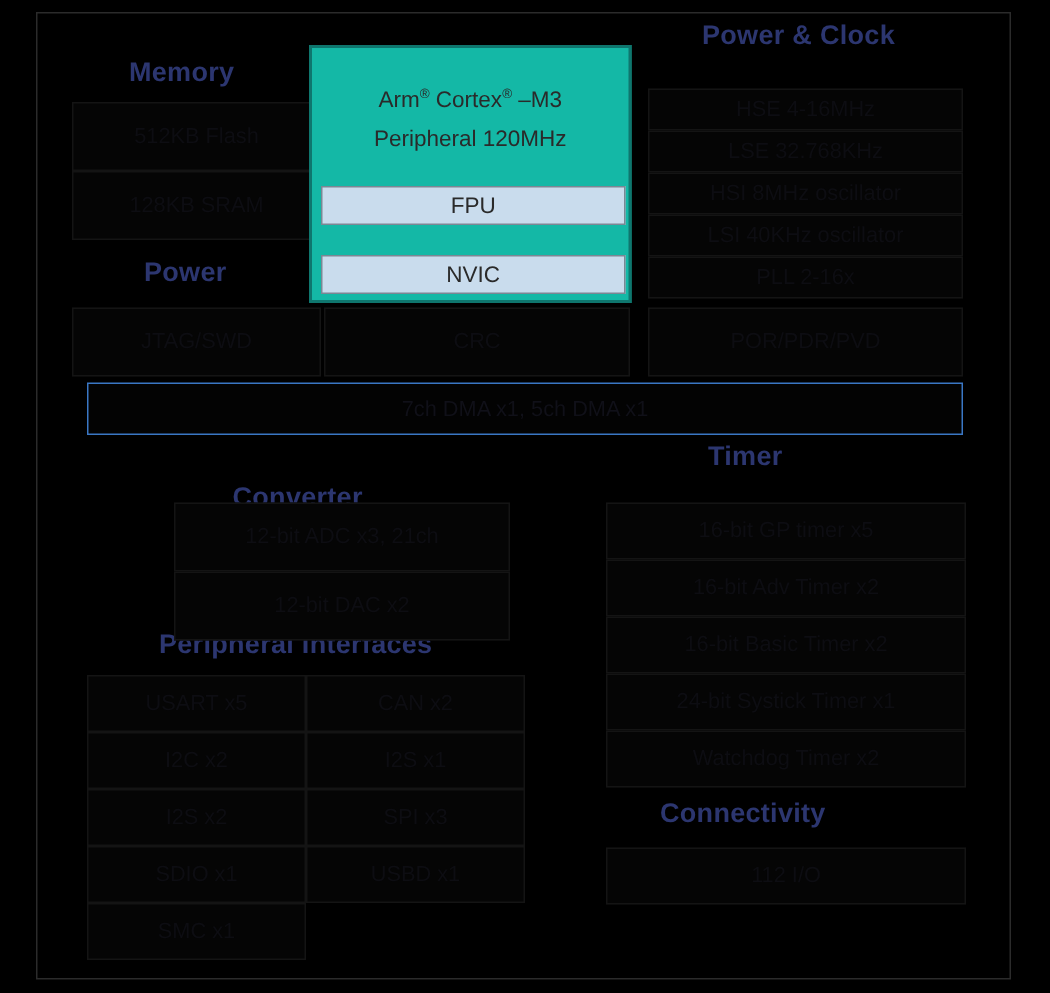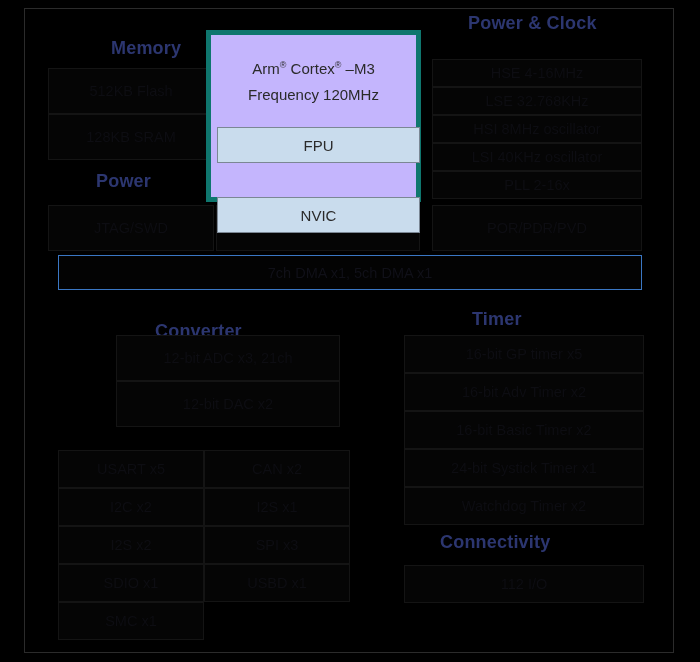--- a/index.html
+++ b/index.html
@@ -8,50 +8,51 @@
   #frame{position:absolute;left:24px;top:8px;width:650px;height:645px;border:1.5px solid #2b2b2b;box-sizing:border-box;}
 
   .heading{position:absolute;color:#2c3670;font-weight:bold;font-size:18px;letter-spacing:.2px;white-space:nowrap;}
 
   .cell{position:absolute;display:flex;align-items:center;justify-content:center;
         color:#0d0d12;font-size:14.5px;white-space:nowrap;box-sizing:border-box;
         border:1px solid #141414;background:#050505;}
 
   
   #cpu{position:absolute;left:206px;top:30px;width:215px;height:172px;
-       background:#c4b5fd;border:5px solid #0f766e;box-sizing:border-box;}
+       background:#14b8a6;border:2px solid #0f766e;box-sizing:border-box;}
   #cpu-title{position:absolute;left:0;top:0;width:100%;height:90px;
              display:flex;flex-direction:column;align-items:center;justify-content:center;
              color:#2a2a2a;font-size:15px;line-height:26px;}
   #cpu-title .l2{font-size:15px;}
-  .cpu-sub{position:absolute;left:6px;width:203px;height:36px;background:#c9dced;
+  .cpu-sub{position:absolute;left:6px;width:203px;height:26px;background:#c9dced;
            border:1px solid #7b8794;box-sizing:border-box;display:flex;align-items:center;
            justify-content:center;color:#2a2a2a;font-size:15px;}
   #cpu-fpu{top:92px;}
-  #cpu-nvic{top:138px;margin-top:24px;}
+  #cpu-nvic{top:138px;}
 
   
   #bus{position:absolute;left:58px;top:255px;width:584px;height:35px;
        border:1.5px solid #3a77c4;background:#030303;box-sizing:border-box;
        display:flex;align-items:center;justify-content:center;
        color:#101018;font-size:14.5px;}
 
   sup{font-size:9px;vertical-align:super;}
 </style>
 </head>
 <body>
 
 <div id="page">
   <div id="frame"></div>
 
-  <div class="heading" style="left:86px;top:38px;margin-left:25px;">Memory</div>
+  <div class="heading" style="left:86px;top:38px;">Memory</div>
   <div class="heading" style="left:468px;top:13px;">Power &amp; Clock</div>
   <div class="heading" style="left:96px;top:171px;">Power</div>
   <div class="heading" style="left:155px;top:321px;">Converter</div>
-  <div class="heading" style="left:472px;top:309px;">Timer</div>
+  <div class="heading" style="left:472px;top:294px;">Timer</div>
+  <div class="heading" style="left:106px;top:419px;">Peripheral Interfaces</div>
   <div class="heading" style="left:440px;top:532px;text-align:right;">Connectivity</div>
 
   <div class="cell" style="left:48px;top:68px;width:166px;height:46px;">512KB Flash</div>
   <div class="cell" style="left:48px;top:114px;width:166px;height:46px;">128KB SRAM</div>
 
   <div class="cell" style="left:48px;top:205px;width:166px;height:46px;">JTAG/SWD</div>
 
   <div class="cell" style="left:216px;top:205px;width:204px;height:46px;">CRC</div>
 
   <div class="cell" style="left:432px;top:59px;width:210px;height:28px;">HSE 4-16MHz</div>
@@ -60,21 +61,21 @@
   <div class="cell" style="left:432px;top:143px;width:210px;height:28px;">LSI 40KHz oscillator</div>
   <div class="cell" style="left:432px;top:171px;width:210px;height:28px;">PLL 2-16x</div>
   <div class="cell" style="left:432px;top:205px;width:210px;height:46px;">POR/PDR/PVD</div>
 
   <div id="cpu">
     <div id="cpu-title">
       <div>
         <span>Arm</span><sup>®</sup>
         <span>Cortex</span><sup>®</sup><span> –M3</span>
       </div>
-      <div class="l2">Frequency 120MHz</div>
+      <div class="l2">Peripheral 120MHz</div>
     </div>
     <div class="cpu-sub" id="cpu-fpu">FPU</div>
     <div class="cpu-sub" id="cpu-nvic">NVIC</div>
   </div>
 
   <div id="bus">7ch DMA x1, 5ch DMA x1</div>
 
   <div class="cell" style="left:116px;top:335px;width:224px;height:46px;">12-bit ADC x3, 21ch</div>
   <div class="cell" style="left:116px;top:381px;width:224px;height:46px;">12-bit DAC x2</div>
 

